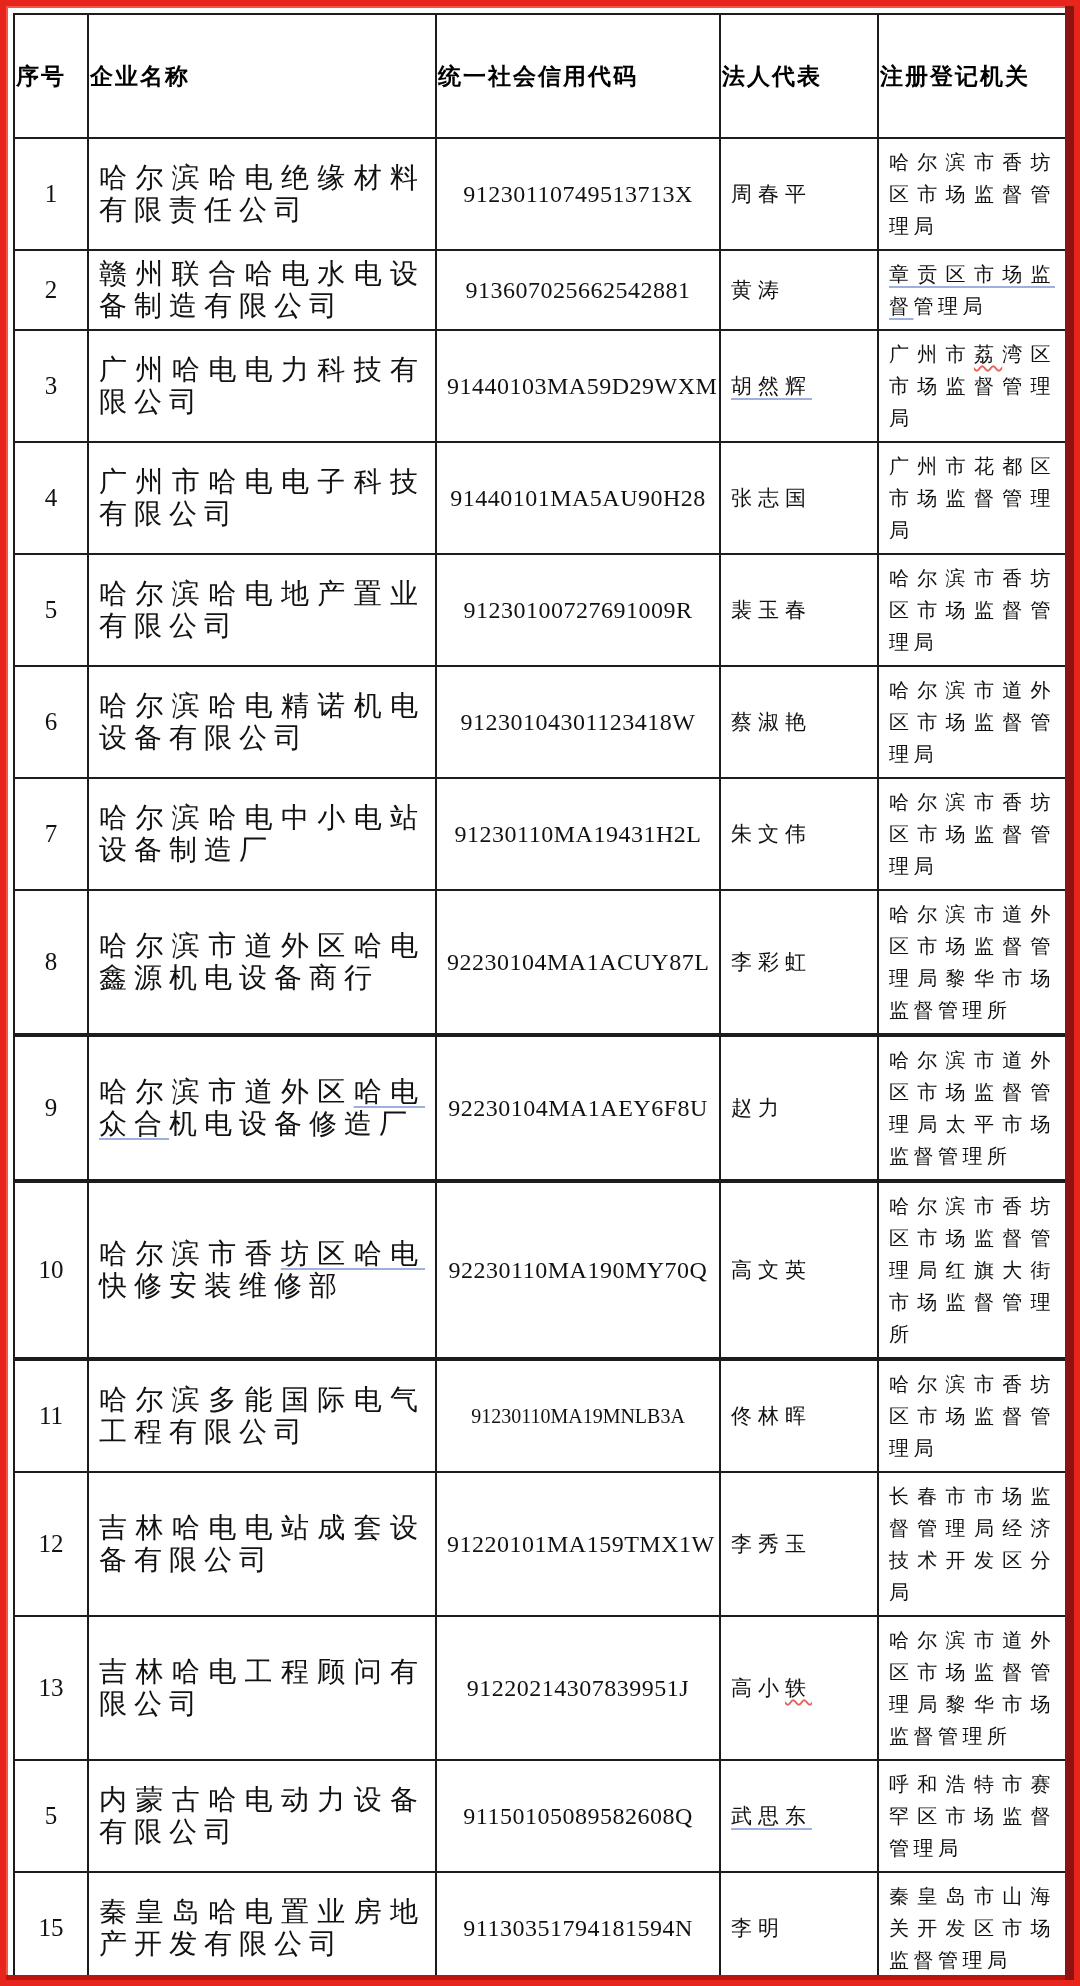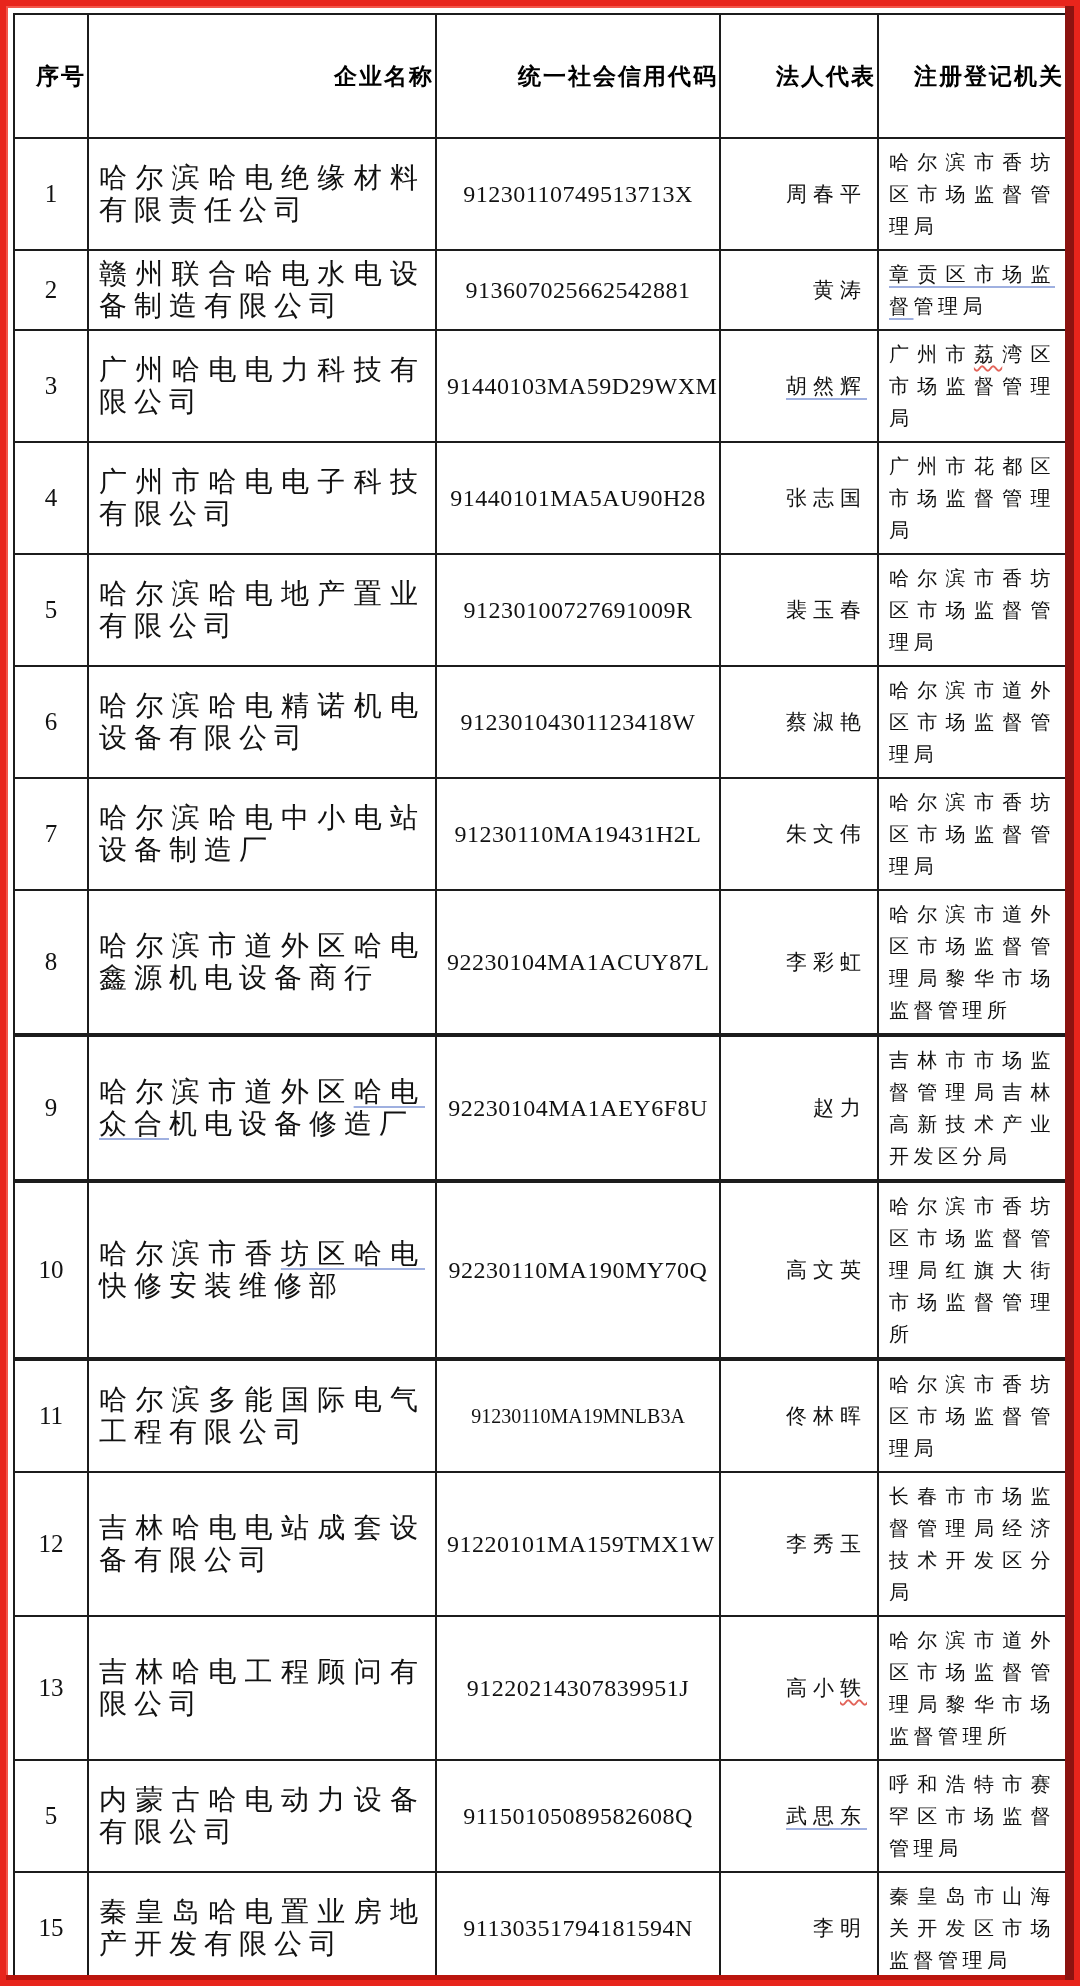--- a/index.html
+++ b/index.html
@@ -42,21 +42,21 @@
     border: 2px solid #1c1c1c;
     overflow: hidden;
   }
   
   .company-table thead th {
     height: 120px;
     font-family: "Liberation Sans", sans-serif;
     font-weight: bold;
     font-size: 23px;
     letter-spacing: 2px;
-    text-align: right;
+    text-align: left;
     vertical-align: middle;
     color: #000;
   }
   
   .company-table tbody td {
     padding: 7px 10px;
     line-height: 32px;
     vertical-align: middle;
   }
   td.td-no {
@@ -75,21 +75,21 @@
     font-size: 24px;
     letter-spacing: 0.5px;
     white-space: nowrap;
     margin-top: 24px;
   }
   td.td-code.small {
     font-size: 20px;
     letter-spacing: 0;
   }
   td.td-rep {
-    text-align: right;
+    text-align: left;
     font-size: 21px;
     letter-spacing: 6px;
   }
   td.td-org {
     font-size: 20px;
     letter-spacing: 4.5px;
     vertical-align: top;
     padding: 9px 6px 7px 8px;
     text-align: justify;
   }
@@ -190,21 +190,21 @@
           <td class="td-name">哈尔滨市道外区哈电鑫源机电设备商行</td>
           <td class="td-code">92230104MA1ACUY87L</td>
           <td class="td-rep">李彩虹</td>
           <td class="td-org">哈尔滨市道外区市场监督管理局黎华市场监督管理所</td>
         </tr>
         <tr>
           <td class="td-no">9</td>
           <td class="td-name">哈尔滨市道外区<span class="u-blue">哈电众合</span>机电设备修造厂</td>
           <td class="td-code">92230104MA1AEY6F8U</td>
           <td class="td-rep">赵力</td>
-          <td class="td-org">吉林市市场监督管理局吉林高新技术产业开发区分局</td>
+          <td class="td-org">哈尔滨市道外区市场监督管理局太平市场监督管理所</td>
         </tr>
         <tr>
           <td class="td-no">10</td>
           <td class="td-name">哈尔滨市香<span class="u-blue">坊区哈电</span>快修安装维修部</td>
           <td class="td-code">92230110MA190MY70Q</td>
           <td class="td-rep">高文英</td>
           <td class="td-org">哈尔滨市香坊区市场监督管理局红旗大街市场监督管理所</td>
         </tr>
         <tr>
           <td class="td-no">11</td>

